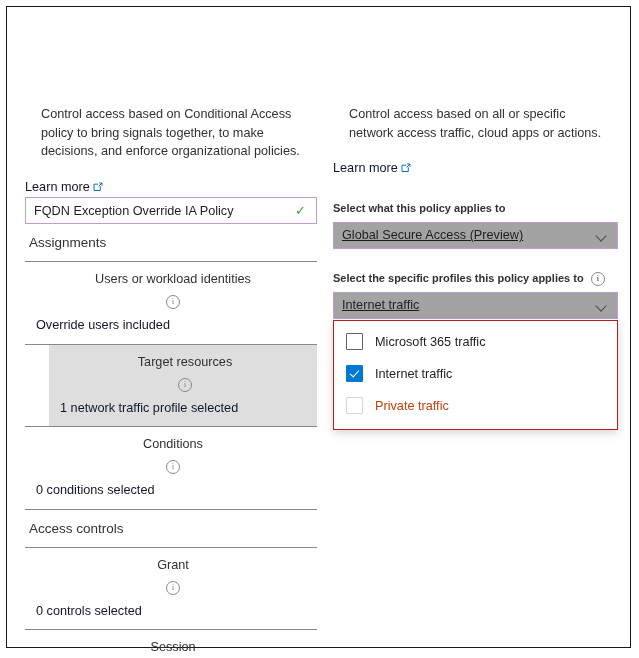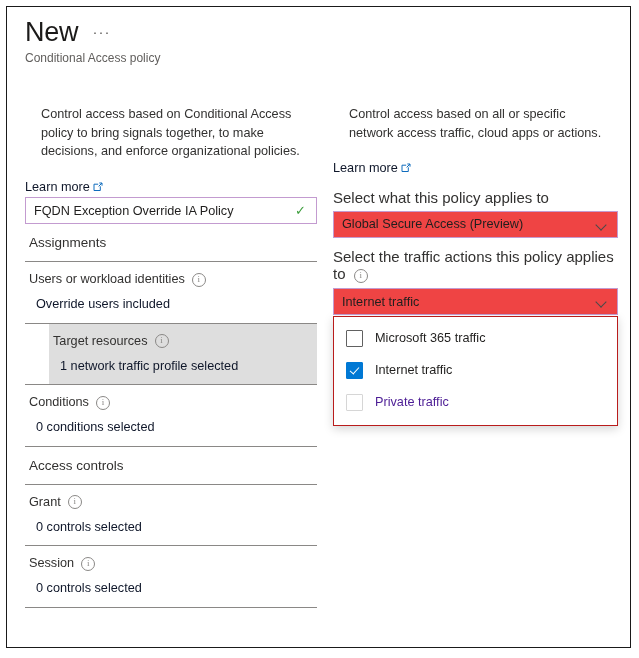--- a/index.html
+++ b/index.html
@@ -88,25 +88,26 @@
     display: inline-block;
   }
   .ext-icon {
     display: inline-block;
     vertical-align: -1px;
     margin-left: 3px;
   }
 
   
   .field-label {
-    font-size: 15px;
+    font-size: 11px;
     color: #323130;
     line-height: 17px;
-    margin-top: 10px;
+    margin-top: 21px;
     margin-bottom: 5px;
+    font-weight: bold;
   }
   .req-star { color: #a4262c; margin-left: 2px; }
 
   .textbox {
     position: relative;
     height: 27px;
     border: 1px solid #c39bd0;
     box-sizing: border-box;
     background: #ffffff;
     display: flex;
@@ -126,25 +127,26 @@
     font-size: 13px;
     line-height: 13px;
     padding-right: 2px;
   }
 
   .dropdown {
     position: relative;
     height: 27px;
     border: 1px solid #c39bd0;
     box-sizing: border-box;
-    background: #ef4444;
+    background: #a3a3a3;
     display: flex;
     align-items: center;
     padding: 0 8px;
     cursor: pointer;
+    text-decoration: underline;
   }
   .dropdown .value {
     font-size: 12.7px;
     color: #201f1e;
     flex: 1;
     white-space: nowrap;
     overflow: hidden;
   }
   .chevron {
     width: 11px;
@@ -209,21 +211,21 @@
     height: 8px;
     border-right: 1.8px solid #ffffff;
     border-bottom: 1.8px solid #ffffff;
     transform: rotate(42deg);
   }
   .cbox.dim { border-color: #d6d6d6; }
   .opt-label {
     font-size: 12.7px;
     color: #201f1e;
   }
-  .opt.disabled .opt-label { color: #4c1d95; text-align: center; }
+  .opt.disabled .opt-label { color: #c2410c; text-align: center; }
 
   
   .section-head {
     font-size: 13.5px;
     color: #323130;
     padding: 10px 0 9px 4px;
     line-height: 18px;
   }
   .rule {
     height: 1px;
@@ -234,20 +236,21 @@
     padding: 9px 0 9px 4px;
   }
   .row.selected { background: #dedede; margin-left: 24px; }
   .row-title {
     font-size: 12.7px;
     color: #323130;
     line-height: 17px;
     display: flex;
     align-items: center;
     gap: 7px;
+    flex-direction: column;
   }
   .row-sub {
     margin-top: 6px;
     padding-left: 7px;
   }
   .row-sub .link { font-size: 12.7px; }
 
   .info-icon {
     width: 12px;
     height: 12px;
@@ -263,27 +266,20 @@
     flex: none;
     cursor: pointer;
   }
   .info-icon::after { content: "i"; position: relative; top: -0.5px; }
 </style>
 </head>
 <body>
 
 <div id="page">
 
-  <div class="header">
-    <div class="title-row">
-      <div class="page-title">New</div>
-      <div class="ellipsis-btn">···</div>
-    </div>
-    <div class="page-subtitle">Conditional Access policy</div>
-  </div>
 
   <div class="col-left">
 
     <p class="intro">Control access based on Conditional Access policy to bring signals together, to make decisions, and enforce organizational policies.</p>
     <a class="link">
       <span>Learn more</span><span class="ext-icon"><svg width="10" height="10" viewBox="0 0 10 10">
             <path d="M1 2.2 h4.2 M1 2.2 v6.3 h6.3 v-4.2" fill="none" stroke="#0f6cbd" stroke-width="1"></path>
             <path d="M5.6 4.4 L9 1 M6.3 1 h2.7 v2.7" fill="none" stroke="#0f6cbd" stroke-width="1"></path>
           </svg></span>
     </a>
@@ -356,21 +352,21 @@
           </svg></span>
     </a>
 
     <div class="field-label">Select what this policy applies to</div>
     <div class="dropdown">
       <span class="value">Global Secure Access (Preview)</span>
       <span class="chevron"></span>
     </div>
 
     <div class="field-label">
-      <span>Select the traffic actions this policy applies to</span>
+      <span>Select the specific profiles this policy applies to</span>
       <span class="info-icon" style="margin-left:4px;"></span>
     </div>
 
     <div style="position:relative;">
       <div class="dropdown">
         <span class="value">Internet traffic</span>
         <span class="chevron"></span>
       </div>
 
       <div class="flyout">

